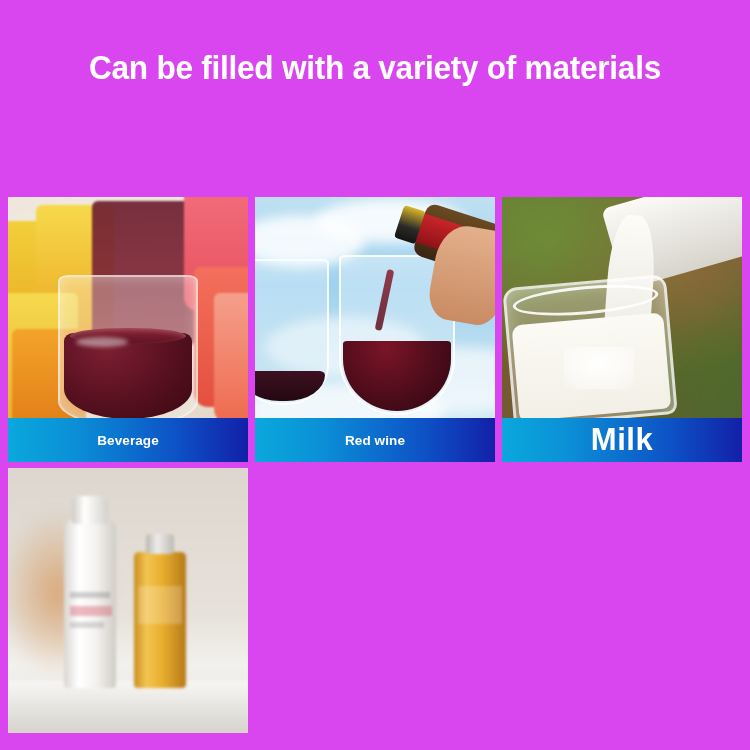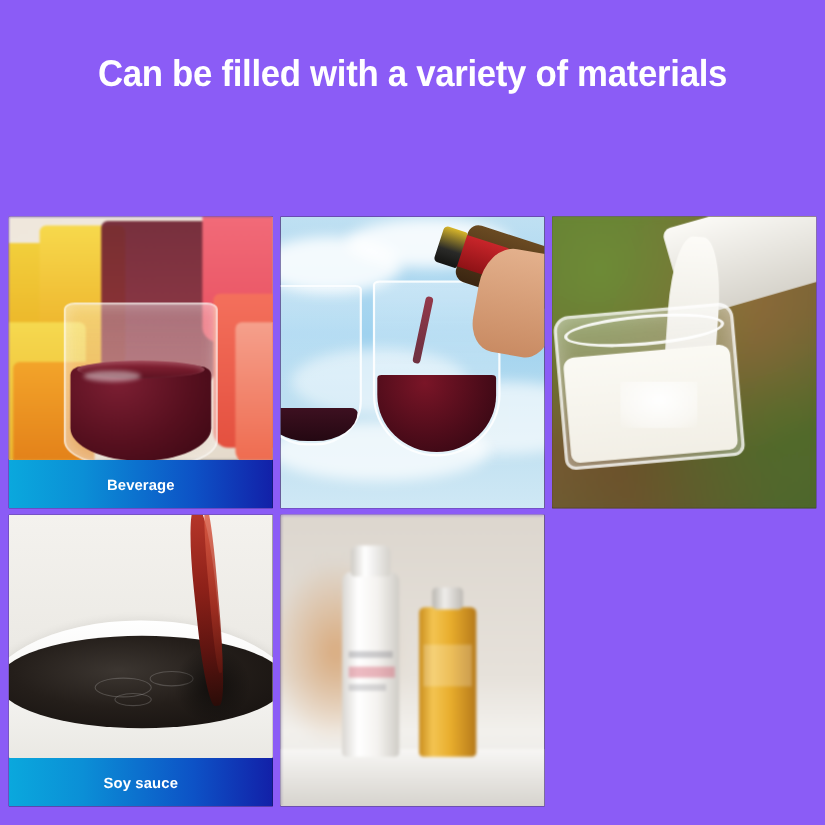--- a/index.html
+++ b/index.html
@@ -2,21 +2,21 @@
 <html><head>
 <meta charset="utf-8">
 <style>
   * { margin:0; padding:0; box-sizing:border-box; }
   html, body {
     width:750px; height:750px;
     background:#000;
     font-family:"Liberation Sans", sans-serif;
     overflow:hidden;
   }
-  .page { position:relative; width:750px; height:750px; background:#8b5cf6; }
+  .page { position:relative; width:750px; height:750px; background:#d946ef; }
 
   
   .headline {
     position:absolute; top:48px; left:0; width:750px;
     text-align:center;
     color:#ffffff;
     font-size:34px;
     font-weight:bold;
     letter-spacing:-0.3px;
     transform:scaleX(0.93);
@@ -328,50 +328,41 @@
             <div class="pool"></div>
           </div>
         <div class="pour"></div>
         <div class="bottle">
           <div class="body"></div>
             <div class="neck"></div>
             <div class="cap"></div>
         </div>
         <div class="hand"></div>
       </div>
+      <div class="caption">
+        <span>Red wine</span>
+      </div>
     </div>
 
 
     <div class="card">
       <div class="photo milk">
         <div class="m-blur"></div>
         <div class="m-jug"></div>
         <div class="m-pour"></div>
         <div class="m-glass">
           <div class="m-fill"></div>
         </div>
         <div class="m-splash"></div>
       </div>
+      <div class="caption large">
+        <span>Milk</span>
+      </div>
     </div>
 
-    <div class="card">
-      <div class="photo soy">
-        <div class="soy-bowl"></div>
-        <div class="soy-liquid"></div>
-        <div class="soy-ring" style="left:78px;top:148px;width:52px;height:18px"></div>
-        <div class="soy-ring" style="left:96px;top:162px;width:34px;height:12px"></div>
-        <div class="soy-ring" style="left:128px;top:142px;width:40px;height:14px"></div>
-        <div class="soy-shadow"></div>
-        <div class="soy-stream"></div>
-        <div class="soy-stream2"></div>
-      </div>
-      <div class="caption">
-        <span>Soy sauce</span>
-      </div>
-    </div>
 
     <div class="card">
       <div class="photo mkp">
         <div class="mkp-warm"></div>
         <div class="mkp-table"></div>
         <div class="bot-white">
           <div class="cap"></div>
             <div class="lbl1"></div>
             <div class="lbl2"></div>
             <div class="lbl3"></div>

